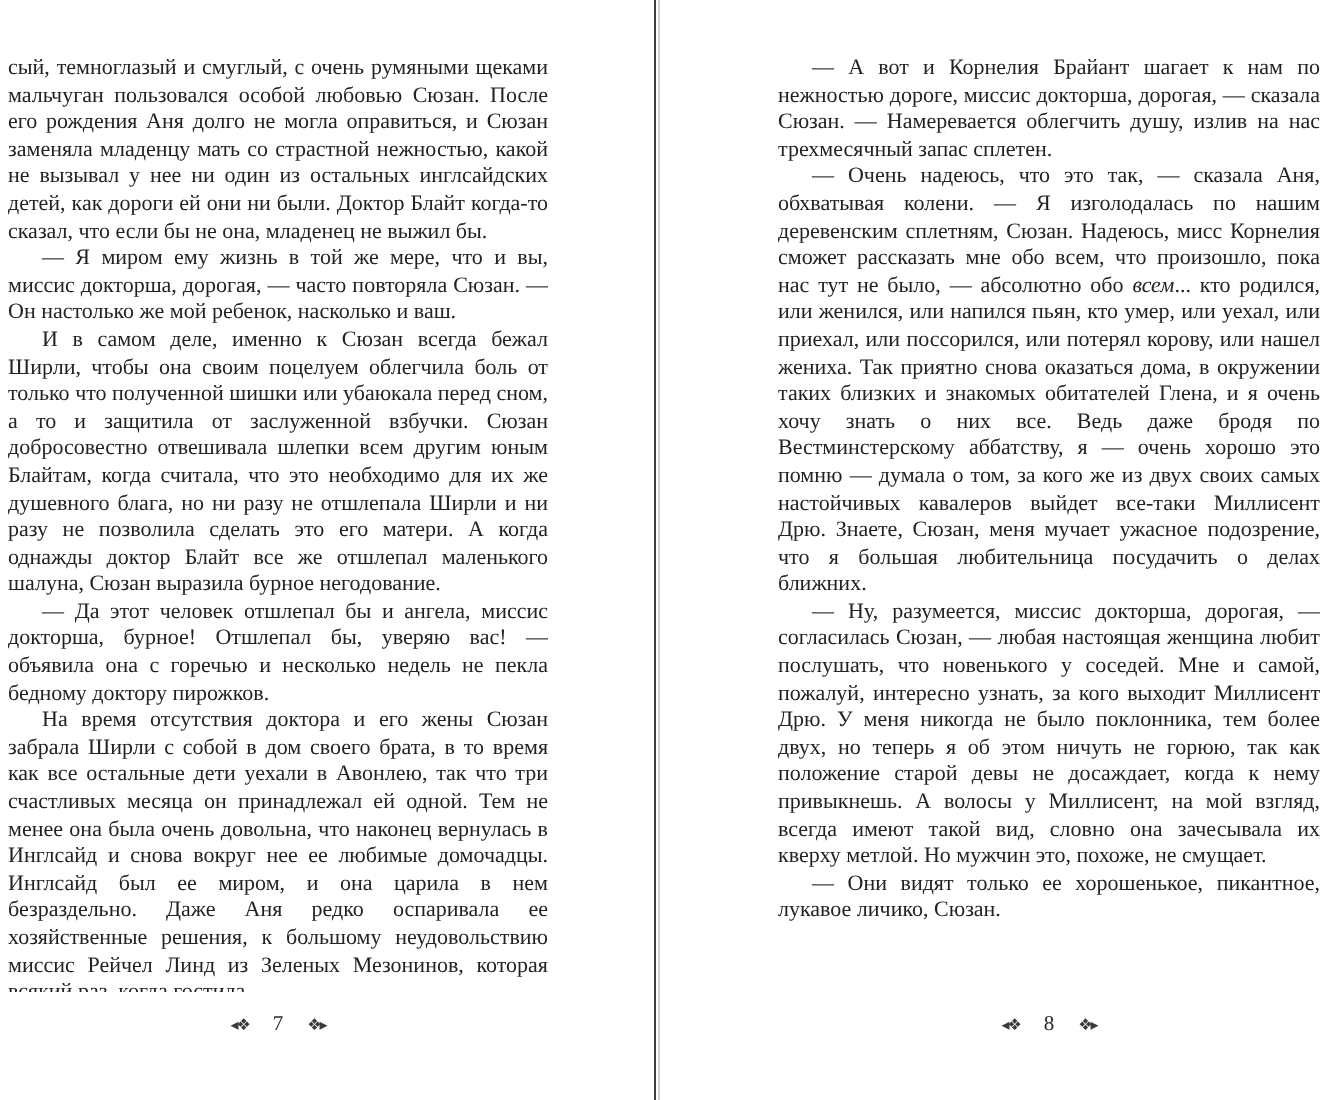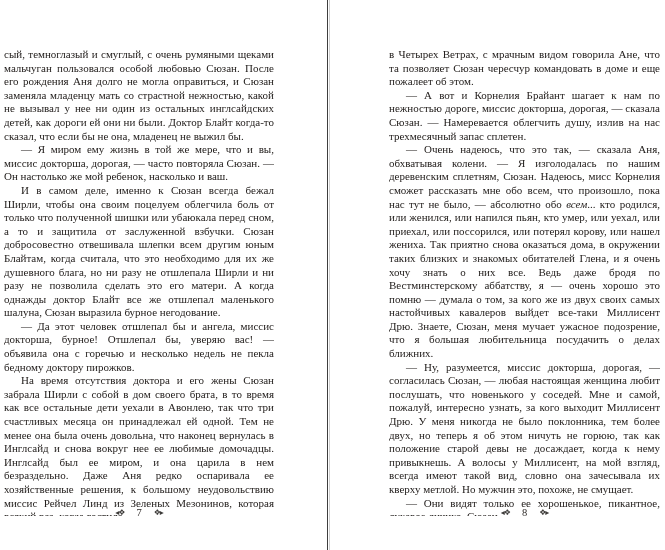--- a/index.html
+++ b/index.html
@@ -12,21 +12,20 @@
   .spread {
     position: relative;
     width: 665px; height: 550px;
     color: #25211f;
   }
   .page {
     position: absolute;
     top: 28px;
     height: 468px;
     overflow: hidden;
-    margin-top: 20px;
   }
   .page-left  { left: 4px;   width: 270px; }
   .page-right { left: 389px; width: 271px; }
   .page p {
     margin: 0;
     font-size: 11px;
     line-height: 13.6px;
     text-align: justify;
     text-indent: 17px;
     hyphens: auto;
@@ -84,21 +83,20 @@
 
   <footer class="folio folio-left">
     <span class="fleuron">◂❖</span>
     <span class="page-number">7</span>
     <span class="fleuron">❖▸</span>
   </footer>
 
   <div class="spine"></div>
 
   <section class="page page-right">
-    <p class="continued">в Четырех Ветрах, с мрачным видом говорила Ане, что та позволяет Сюзан чересчур командовать в доме и еще пожалеет об этом.</p>
     <p>— А вот и Корнелия Брайант шагает к нам по нежностью дороге, миссис докторша, дорогая, — сказала Сюзан. — Намеревается облегчить душу, излив на нас трехмесячный запас сплетен.</p>
     <p><span>— Очень надеюсь, что это так, — сказала Аня, обхватывая колени. — Я изголодалась по нашим деревенским сплетням, Сюзан. Надеюсь, мисс Корнелия сможет рассказать мне обо всем, что произошло, пока нас тут не было, — абсолютно обо </span><em class="italic-word">всем</em><span>... кто родился, или женился, или напился пьян, кто умер, или уехал, или приехал, или поссорился, или потерял корову, или нашел жениха. Так приятно снова оказаться дома, в окружении таких близких и знакомых обитателей Глена, и я очень хочу знать о них все. Ведь даже бродя по Вестминстерскому аббатству, я — очень хорошо это помню — думала о том, за кого же из двух своих самых настойчивых кавалеров выйдет все-таки Миллисент Дрю. Знаете, Сюзан, меня мучает ужасное подозрение, что я большая любительница посудачить о делах ближних.</span></p>
     <p>— Ну, разумеется, миссис докторша, дорогая, — согласилась Сюзан, — любая настоящая женщина любит послушать, что новенького у соседей. Мне и самой, пожалуй, интересно узнать, за кого выходит Миллисент Дрю. У меня никогда не было поклонника, тем более двух, но теперь я об этом ничуть не горюю, так как положение старой девы не досаждает, когда к нему привыкнешь. А волосы у Миллисент, на мой взгляд, всегда имеют такой вид, словно она зачесывала их кверху метлой. Но мужчин это, похоже, не смущает.</p>
     <p>— Они видят только ее хорошенькое, пикантное, лукавое личико, Сюзан.</p>
   </section>
 
   <footer class="folio folio-right">
     <span class="fleuron">◂❖</span>
     <span class="page-number">8</span>
     <span class="fleuron">❖▸</span>

